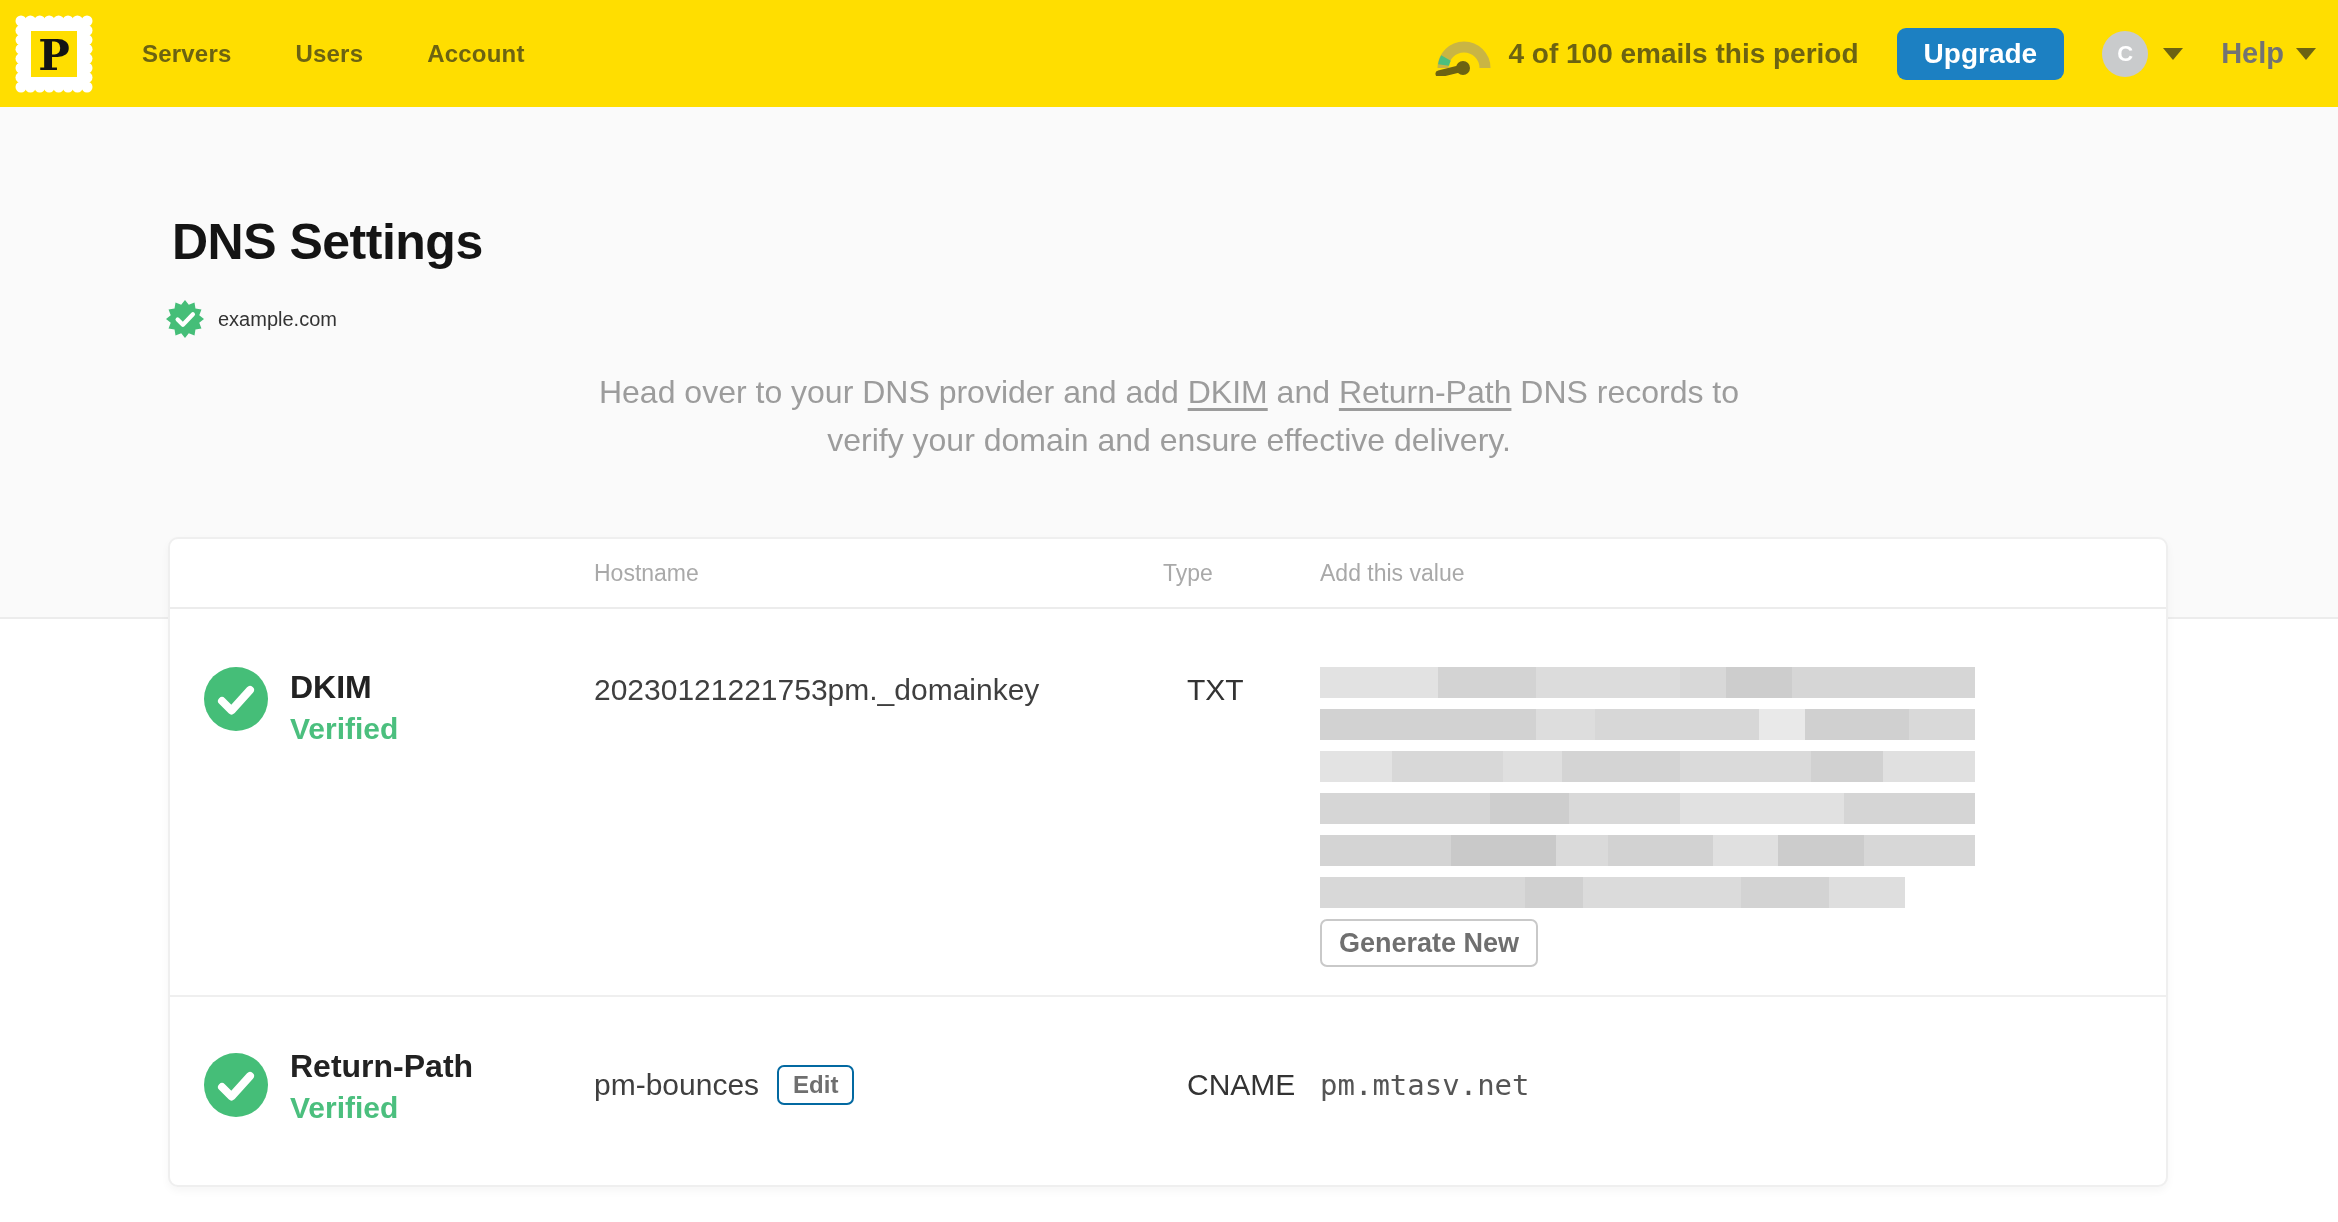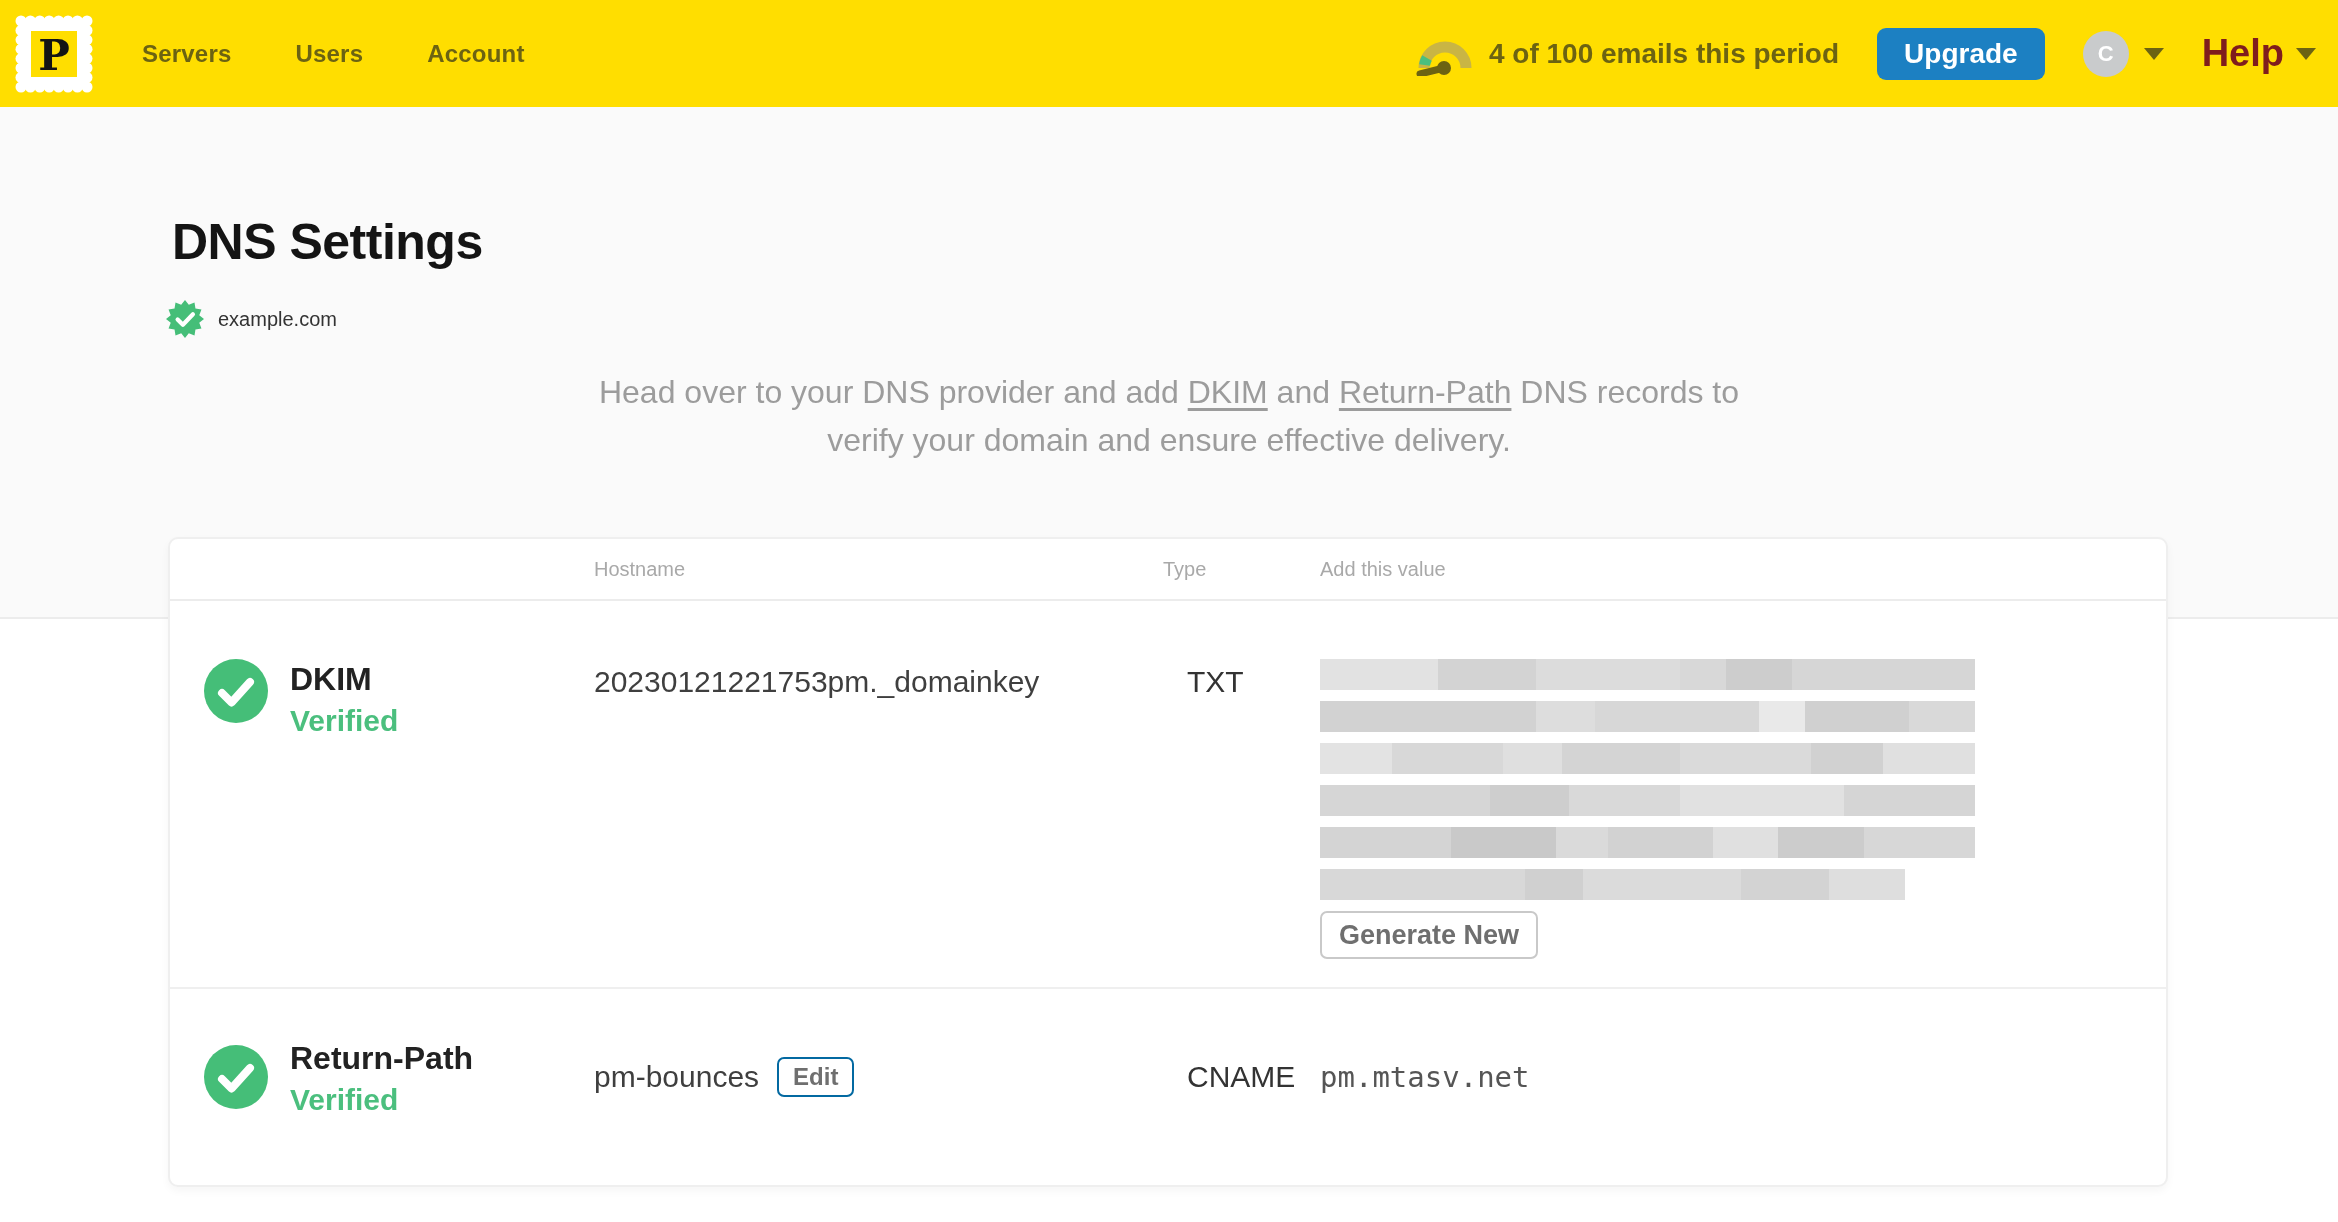--- a/index.html
+++ b/index.html
@@ -37,21 +37,21 @@
   .account-menu { display:flex; align-items:center; gap:15px; cursor:pointer; }
   .avatar {
     width:46px; height:46px; border-radius:50%; background:#C9CBCC;
     color:#fff; font-weight:bold; font-size:22px;
     display:flex; align-items:center; justify-content:center;
   }
   .caret {
     width:0; height:0; border-left:10px solid transparent;
     border-right:10px solid transparent; border-top:12px solid #6C6312;
   }
-  .help-menu { display:flex; align-items:center; gap:12px; color:#7f1d1d; font-weight:bold; font-size:38px; cursor:pointer; }
+  .help-menu { display:flex; align-items:center; gap:12px; color:#737373; font-weight:bold; font-size:29px; cursor:pointer; }
 
   
   .white-zone { position:absolute; top:617px; left:0; width:2338px; height:605px; background:#ffffff; border-top:2px solid #ECECEC; }
 
   .page-title {
     position:absolute; left:172px; top:213px; font-size:50px; font-weight:bold;
     color:#141414; letter-spacing:-0.5px;
   }
   .domain-row { position:absolute; left:166px; top:300px; display:flex; align-items:center; gap:14px; }
   .domain-name { font-size:20px; font-weight:normal; color:#333333; }
@@ -61,21 +61,21 @@
   }
   .intro a { color:#9C9C9C; text-decoration:underline; text-underline-offset:5px; cursor:pointer; }
 
   
   .card {
     position:absolute; left:168px; top:537px; width:2000px; height:650px;
     background:#ffffff; border:2px solid #EFEFEF; border-radius:10px;
     box-shadow:0 4px 8px rgba(0,0,0,0.04);
   }
   .grid-cols { display:grid; grid-template-columns:424px 569px 157px 1fr; }
-  .thead { height:60px; align-items:center; color:#A9A9A9; font-size:20px; }
+  .thead { height:68px; align-items:center; color:#A9A9A9; font-size:23px; }
   .trow1 { height:388px; border-top:2px solid #ECECEC; padding-top:58px; align-items:start; }
   .trow2 { height:178px; border-top:2px solid #EFEFEF; align-items:center; }
 
   .record-cell { display:flex; align-items:flex-start; gap:22px; padding-left:34px; }
   .trow2 .record-cell { align-items:center; }
   .record-labels { display:flex; flex-direction:column; gap:6px; padding-top:2px; }
   .record-name { font-size:32px; font-weight:bold; color:#222222; }
   .record-status { font-size:30px; font-weight:bold; color:#4BBF7E; }
 
   .hostname-cell { font-size:30px; color:#3F3F3F; display:flex; align-items:center; gap:18px; }

